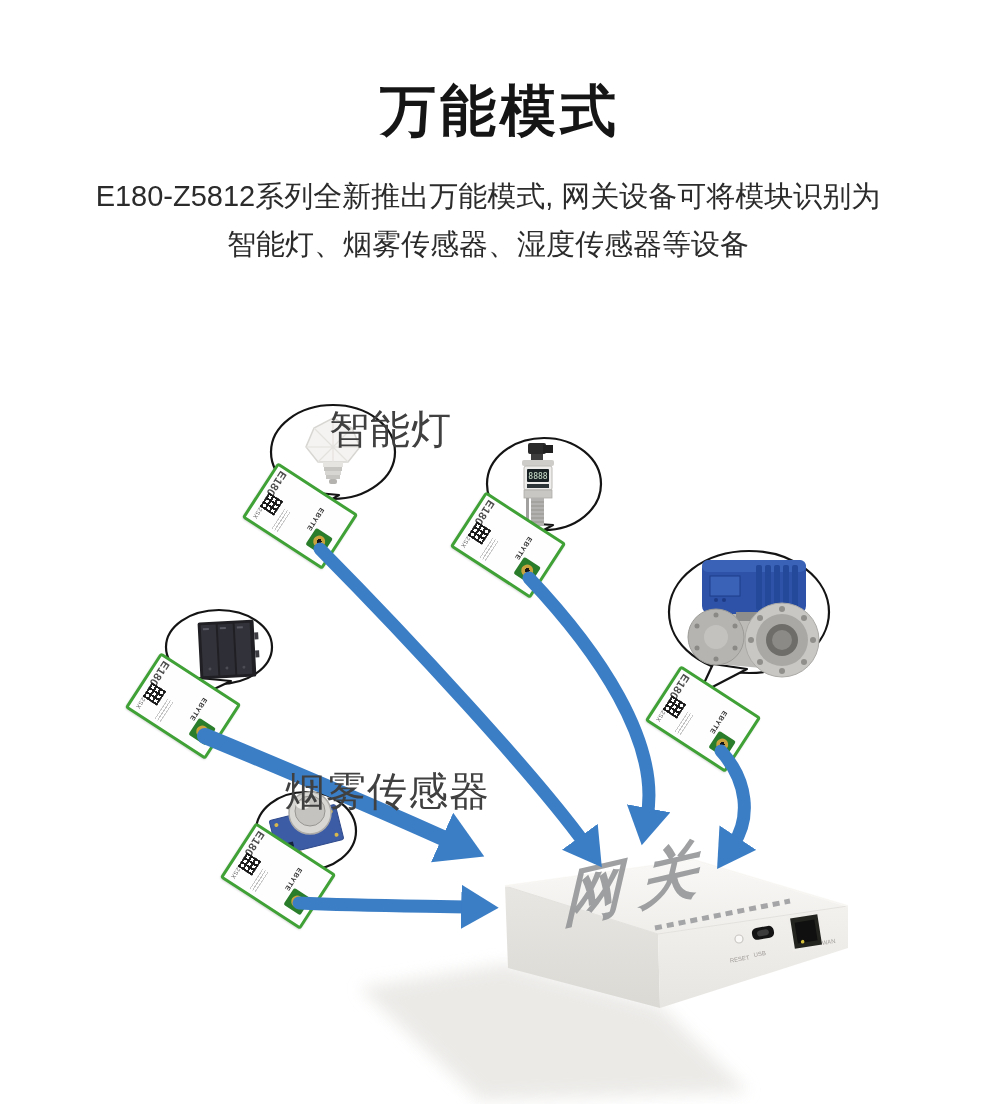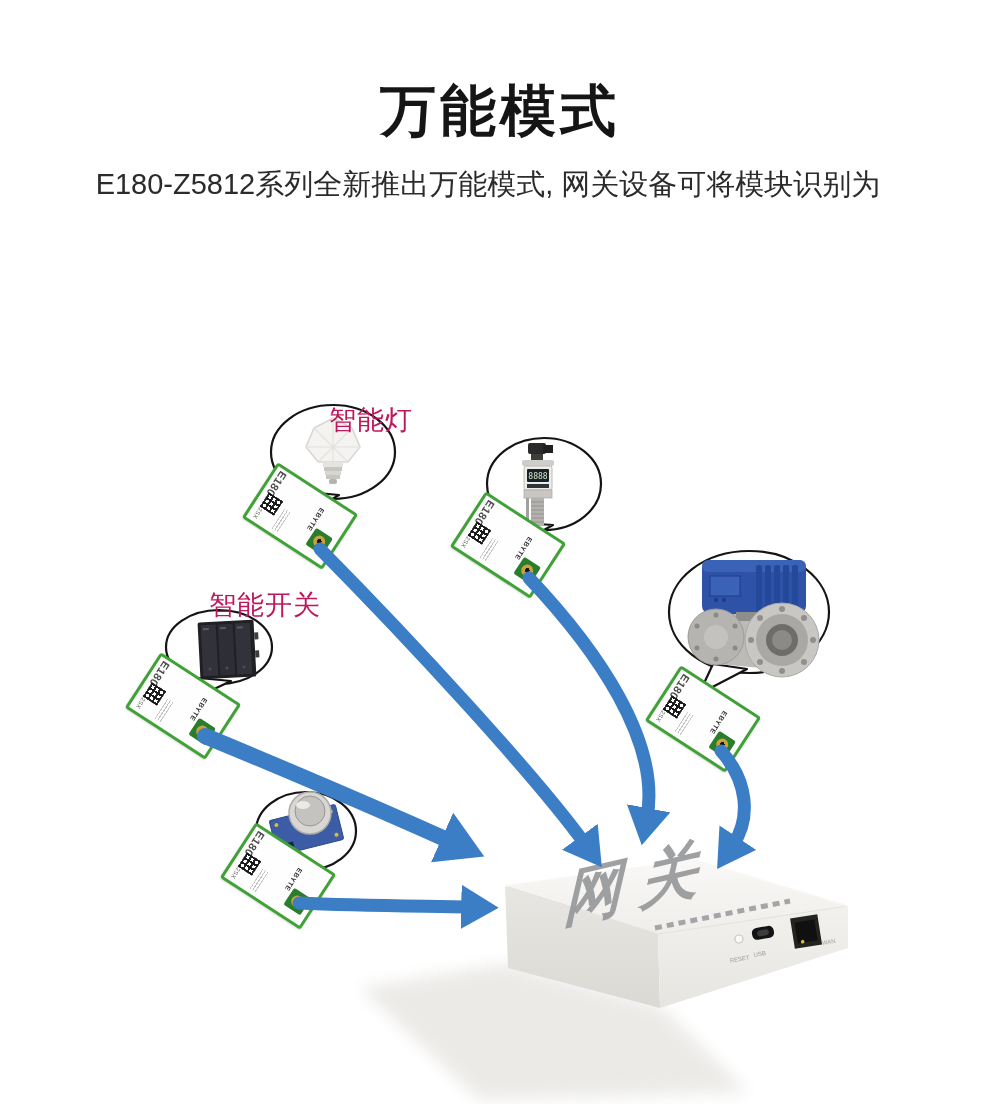--- a/index.html
+++ b/index.html
@@ -5,25 +5,25 @@
   html,body{margin:0;padding:0;background:#ffffff;}
   .canvas{
     position:relative;width:1000px;height:1104px;margin:0 auto;background:#ffffff;
     font-family:"Liberation Sans",sans-serif;overflow:hidden;
   }
   .page-title{
     position:absolute;left:0;top:74px;width:1000px;text-align:center;
     font-size:56px;font-weight:700;color:#151515;letter-spacing:4px;margin:0;
   }
   .desc{
-    position:absolute;left:0;top:160px;width:976px;text-align:center;
+    position:absolute;left:0;top:172px;width:976px;text-align:center;
     font-size:29px;line-height:48px;color:#2b2b2b;font-weight:500;
   }
   .dev-label{
-    position:absolute;font-size:27px;color:#be185d;font-weight:500;letter-spacing:1px;
+    position:absolute;font-size:40px;color:#404040;font-weight:500;letter-spacing:1px;
     white-space:nowrap;z-index:5;
   }
   svg.layer{position:absolute;left:0;top:0;pointer-events:none;}
   #scene-base{z-index:1;}
   #scene-arrows{z-index:4;}
   
   .module{
     position:absolute;width:96px;height:66px;background:#fefefe;
     border:3px solid #3fa136;border-radius:3px;box-sizing:border-box;
     transform:rotate(33deg);z-index:3;box-shadow:0 1px 2px rgba(0,0,0,.15);
@@ -66,20 +66,21 @@
 </style>
 </head>
 <body>
 
 <div class="canvas">
 
   <h1 class="page-title">万能模式</h1>
 
   <div class="desc">
     <div>E180-Z5812系列全新推出万能模式, 网关设备可将模块识别为</div>
+    <div>智能灯、烟雾传感器、湿度传感器等设备</div>
   </div>
 
   <svg id="scene-base" class="layer" width="1000" height="1104" viewBox="0 0 1000 1104">
     <defs>
       <linearGradient id="gwTop" x1="0" y1="0" x2="0" y2="1">
         <stop offset="0" stop-color="#f9f8f6"></stop>
           <stop offset="1" stop-color="#f0eeeb"></stop>
       </linearGradient>
       <linearGradient id="gwFront" x1="0" y1="0" x2="0" y2="1">
         <stop offset="0" stop-color="#f3f1ee"></stop>
@@ -280,15 +281,15 @@
       </marker>
     </defs>
     <path d="M320,549 C410,640 535,775 585,844" fill="none" stroke="#3b7ec6" stroke-width="13" stroke-linecap="round" marker-end="url(#ah)"></path>
     <path d="M529,578 C597,650 661,742 647,817" fill="none" stroke="#3b7ec6" stroke-width="13" stroke-linecap="round" marker-end="url(#ah)"></path>
     <path d="M721,751 C748,781 751,818 733,845" fill="none" stroke="#3b7ec6" stroke-width="13" stroke-linecap="round" marker-end="url(#ah)"></path>
     <path d="M205,736 C292,772 385,812 452,842" fill="none" stroke="#3b7ec6" stroke-width="16" stroke-linecap="round" marker-end="url(#ah)"></path>
     <path d="M299,903 C360,906 428,906 470,907" fill="none" stroke="#3b7ec6" stroke-width="13" stroke-linecap="round" marker-end="url(#ah)"></path>
   </svg>
 
   <div class="dev-label" style="left:329px;top:402px">智能灯</div>
-  <div class="dev-label" style="left:209px;top:587px">智能开关</div>
+  <div class="dev-label" style="left:285px;top:764px">烟雾传感器</div>
 
 </div>
 
 </body></html>

